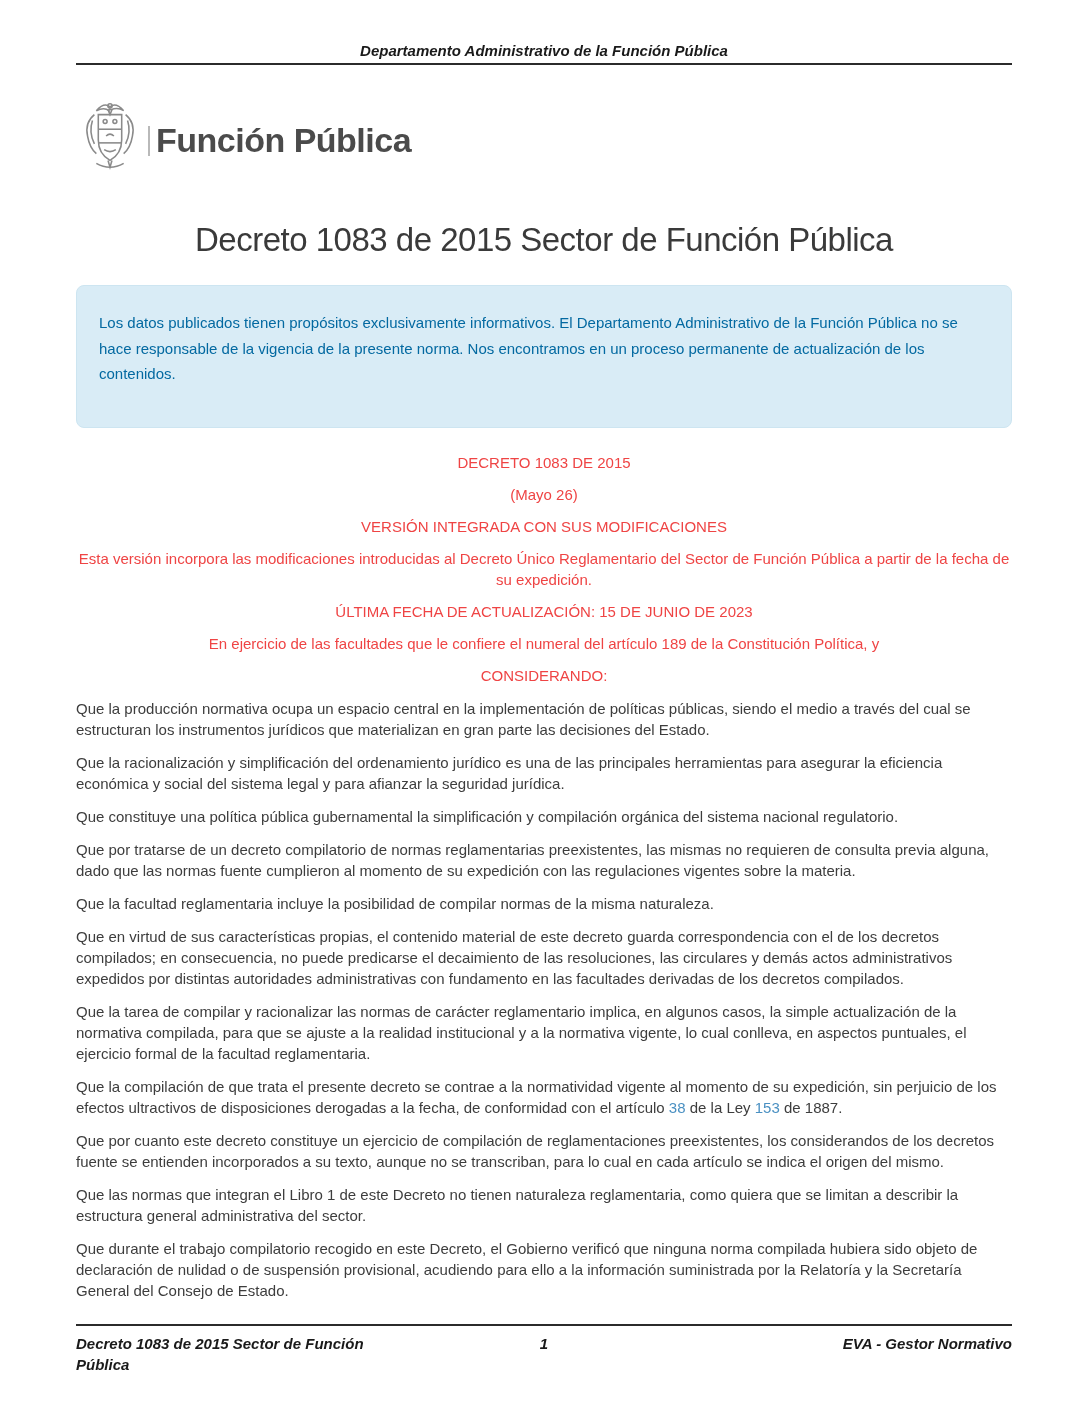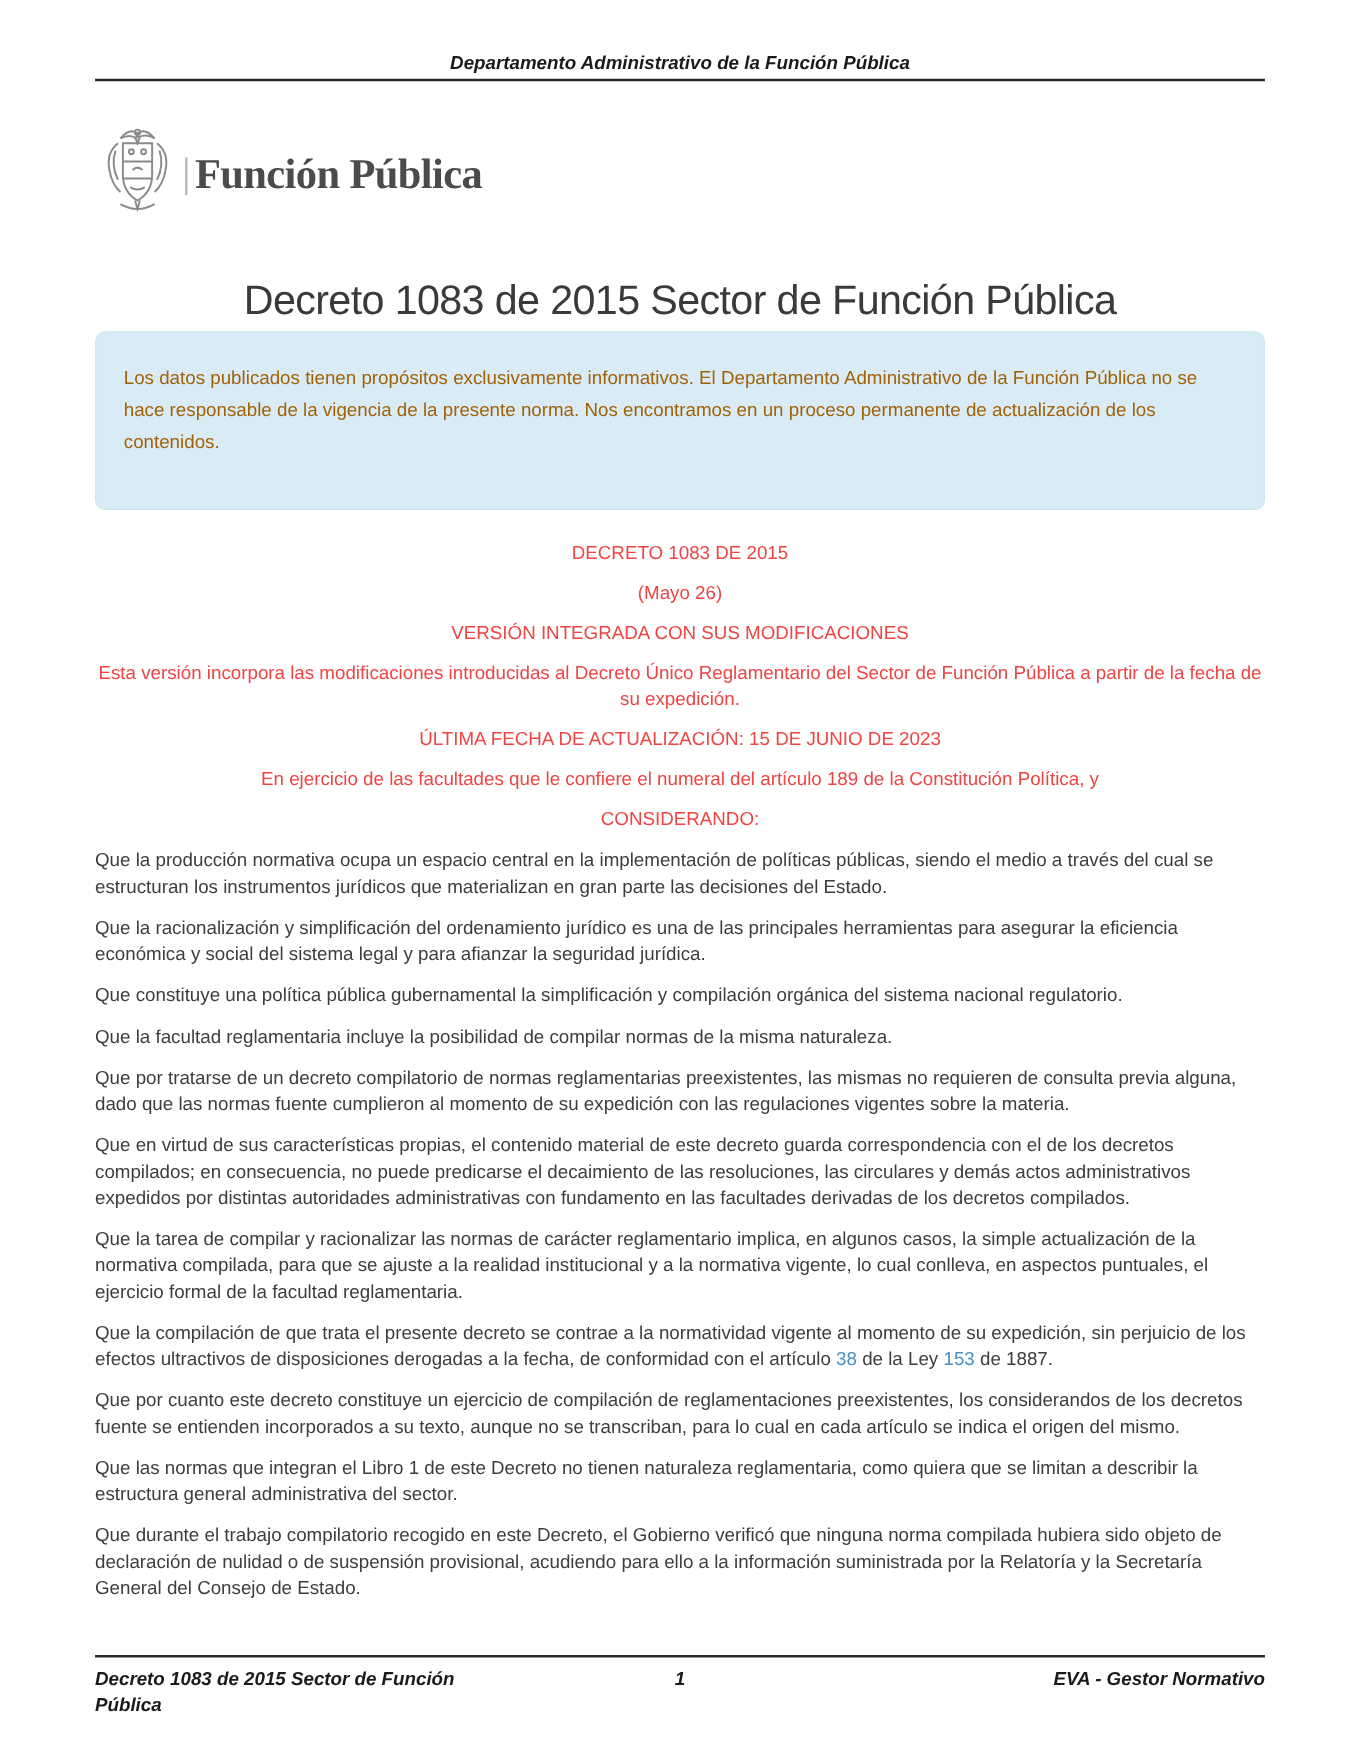--- a/index.html
+++ b/index.html
@@ -42,41 +42,40 @@
   .emblem svg { width: 100%; height: 100%; stroke: #8a8a8a; fill: none; stroke-width: 1.6; }
   .logo-divider {
     width: 2px; height: 30px; background: #b9b9b9; margin: 6px 6px 0 4px; flex: 0 0 auto;
   }
   .logo-wordmark {
     font-size: 34px;
     font-weight: bold;
     color: #4b4b4b;
     letter-spacing: -0.5px;
     padding-top: 4px;
-    font-family: Liberation Serif, serif;
   }
 
   
   .doc-title {
     margin-top: 44px;
     text-align: center;
     font-size: 33px;
     font-weight: normal;
     color: #3a3a3a;
     letter-spacing: -0.5px;
   }
 
   
   .notice-box {
-    margin-top: 6px;
+    margin-top: 26px;
     background: #d9ecf6;
     border: 1px solid #cde5f1;
     border-radius: 8px;
     padding: 24px 22px 40px 22px;
-    color: #a16207;
+    color: #0369a1;
     font-size: 15px;
     line-height: 1.7;
   }
 
   
   .preamble { margin-top: 24px; }
   .preamble p {
     text-align: center;
     font-size: 15px;
     line-height: 21px;
@@ -166,22 +165,22 @@
     <p>Esta versión incorpora las modificaciones introducidas al Decreto Único Reglamentario del Sector de Función Pública a partir de la fecha de su expedición.</p>
     <p>ÚLTIMA FECHA DE ACTUALIZACIÓN: 15 DE JUNIO DE 2023</p>
     <p>En ejercicio de las facultades que le confiere el numeral del artículo 189 de la Constitución Política, y</p>
     <p>CONSIDERANDO:</p>
   </section>
 
   <section class="considerandos">
     <p>Que la producción normativa ocupa un espacio central en la implementación de políticas públicas, siendo el medio a través del cual se estructuran los instrumentos jurídicos que materializan en gran parte las decisiones del Estado.</p>
     <p>Que la racionalización y simplificación del ordenamiento jurídico es una de las principales herramientas para asegurar la eficiencia económica y social del sistema legal y para afianzar la seguridad jurídica.</p>
     <p>Que constituye una política pública gubernamental la simplificación y compilación orgánica del sistema nacional regulatorio.</p>
+    <p>Que por tratarse de un decreto compilatorio de normas reglamentarias preexistentes, las mismas no requieren de consulta previa alguna, dado que las normas fuente cumplieron al momento de su expedición con las regulaciones vigentes sobre la materia.</p>
     <p>Que la facultad reglamentaria incluye la posibilidad de compilar normas de la misma naturaleza.</p>
-    <p>Que por tratarse de un decreto compilatorio de normas reglamentarias preexistentes, las mismas no requieren de consulta previa alguna, dado que las normas fuente cumplieron al momento de su expedición con las regulaciones vigentes sobre la materia.</p>
     <p>Que en virtud de sus características propias, el contenido material de este decreto guarda correspondencia con el de los decretos compilados; en consecuencia, no puede predicarse el decaimiento de las resoluciones, las circulares y demás actos administrativos expedidos por distintas autoridades administrativas con fundamento en las facultades derivadas de los decretos compilados.</p>
     <p>Que la tarea de compilar y racionalizar las normas de carácter reglamentario implica, en algunos casos, la simple actualización de la normativa compilada, para que se ajuste a la realidad institucional y a la normativa vigente, lo cual conlleva, en aspectos puntuales, el ejercicio formal de la facultad reglamentaria.</p>
     <p><span>Que la compilación de que trata el presente decreto se contrae a la normatividad vigente al momento de su expedición, sin perjuicio de los efectos ultractivos de disposiciones derogadas a la fecha, de conformidad con el artículo </span><a>38</a><span> de la Ley </span><a>153</a><span> de 1887.</span></p>
     <p>Que por cuanto este decreto constituye un ejercicio de compilación de reglamentaciones preexistentes, los considerandos de los decretos fuente se entienden incorporados a su texto, aunque no se transcriban, para lo cual en cada artículo se indica el origen del mismo.</p>
     <p>Que las normas que integran el Libro 1 de este Decreto no tienen naturaleza reglamentaria, como quiera que se limitan a describir la estructura general administrativa del sector.</p>
     <p>Que durante el trabajo compilatorio recogido en este Decreto, el Gobierno verificó que ninguna norma compilada hubiera sido objeto de declaración de nulidad o de suspensión provisional, acudiendo para ello a la información suministrada por la Relatoría y la Secretaría General del Consejo de Estado.</p>
   </section>
 
   <footer class="page-footer">
     <span class="footer-left">Decreto 1083 de 2015 Sector de Función Pública</span>

